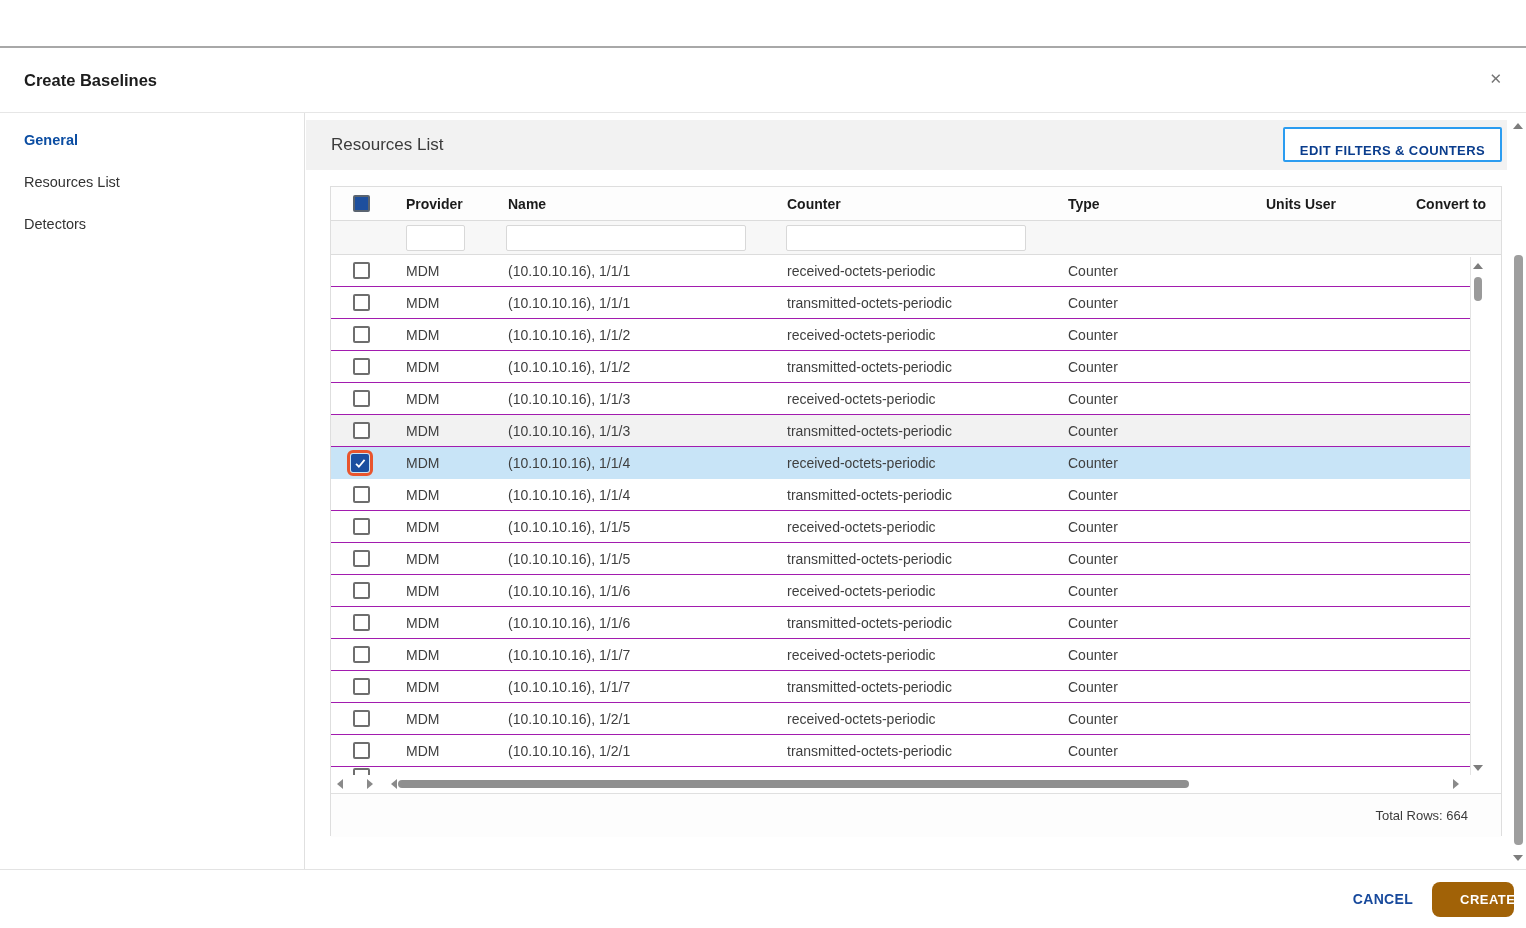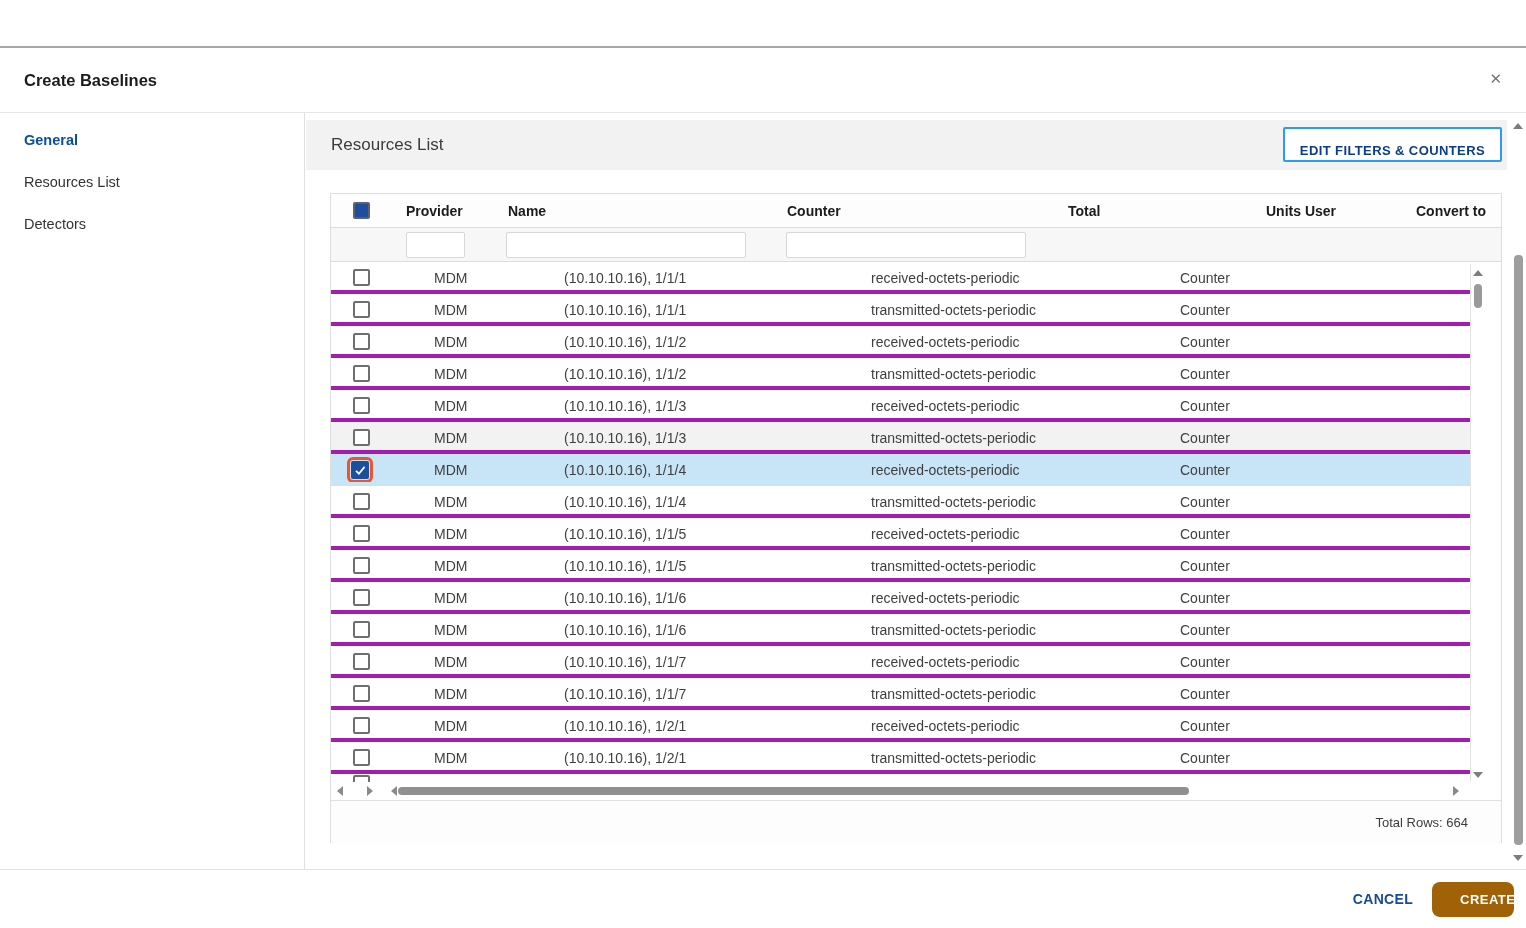--- a/index.html
+++ b/index.html
@@ -27,35 +27,35 @@
   .sidebar { position:absolute; left:0; top:0; width:305px; height:756px; border-right:1px solid #e0e0e0; padding:19px 16px 0 24px; }
   .side-item { height:22px; margin-bottom:20px; font-size:14.5px; color:#333; cursor:pointer; }
   .side-item.active { color:#0b4da2; font-weight:bold; }
 
   .main { position:absolute; left:306px; top:0; width:1220px; height:756px; }
   .band { position:absolute; left:0; top:7px; width:1201px; height:50px; background:#f2f2f2; }
   .band-title { position:absolute; left:25px; top:15px; font-size:17px; color:#3c3c3c; }
   .edit-btn { position:absolute; right:5px; top:7px; height:35px; padding:6px 15px; background:#fff; border:2px solid #2b9cf0; border-radius:2px; color:#0a3d8d; font-weight:bold; font-size:13px; letter-spacing:.4px; line-height:31px; cursor:pointer; font-family:inherit; }
 
   
-  .card { position:absolute; left:24px; top:80px; width:1172px; height:650px; background:#fff; border:1px solid #dedede; }
+  .card { position:absolute; left:24px; top:73px; width:1172px; height:650px; background:#fff; border:1px solid #dedede; }
   .cell { flex-shrink:0; overflow:hidden; white-space:nowrap; }
   .c-check{width:75px}.c-provider{width:102px}.c-name{width:279px}.c-counter{width:281px}.c-type{width:198px}.c-units{width:150px}.c-convert{width:85px}
 
   .thead { display:flex; height:34px; border-bottom:1px solid #dcdcdc; background:#fdfdfd; }
   .thead .th { font-size:14px; font-weight:bold; color:#1b1b1b; line-height:34px; cursor:pointer; }
 
   .tfilter { position:relative; height:34px; background:#f7f7f7; border-bottom:1px solid #dcdcdc; }
   .flt { position:absolute; top:4px; height:26px; border:1px solid #d8d8d8; border-radius:2px; background:#fff; font-family:inherit; font-size:13px; padding:0 6px; }
   .flt-provider { left:75px; width:59px; }
   .flt-name { left:175px; width:240px; }
   .flt-counter { left:455px; width:240px; }
 
   .rows { width:1139px; }
-  .trow { display:flex; height:32px; border-bottom:4px solid #a21caf; background:#fff; cursor:pointer;gap:28px; }
+  .trow { display:flex; height:32px; border-bottom:1px solid #a21caf; background:#fff; cursor:pointer; }
   .trow.hover { background:#f2f2f2; }
   .trow.selected { background:#c8e4f7; border-bottom-color:#c8e4f7; }
   .trow .cell { font-size:14px; color:#3f3f3f; line-height:32px; }
 
   .cbx { display:block; width:17px; height:17px; border:2px solid #6e6e6e; border-radius:2px; background:#fff; margin:7px 0 0 22px; cursor:pointer; }
   .thead .cbx { margin-top:8px; background:#1d4f9e; border-color:#5a6470; }
   .ringwrap { display:block; width:26px; height:26px; margin:3px 0 0 16px; border:3px solid #e8552e; border-radius:6px; background:#c8e4f7; padding:1px; cursor:pointer; }
   .ringwrap .cbx-on { display:flex; align-items:center; justify-content:center; width:18px; height:18px; background:#1b4fa0; border-radius:2px; }
 
   .partial { height:8px; overflow:hidden; }
@@ -134,21 +134,21 @@
 
       <div class="card">
 
         <div class="thead">
           <div class="cell c-check">
               <span class="cbx"></span>
             </div>
           <div class="cell c-provider th">Provider</div>
           <div class="cell c-name th">Name</div>
           <div class="cell c-counter th">Counter</div>
-          <div class="cell c-type th">Total</div>
+          <div class="cell c-type th">Type</div>
           <div class="cell c-units th">Units User</div>
           <div class="cell c-convert th">Convert to</div>
         </div>
 
         <div class="tfilter">
           <input class="flt flt-provider" style="">
           <input class="flt flt-name" style="">
           <input class="flt flt-counter" style="">
         </div>
 

